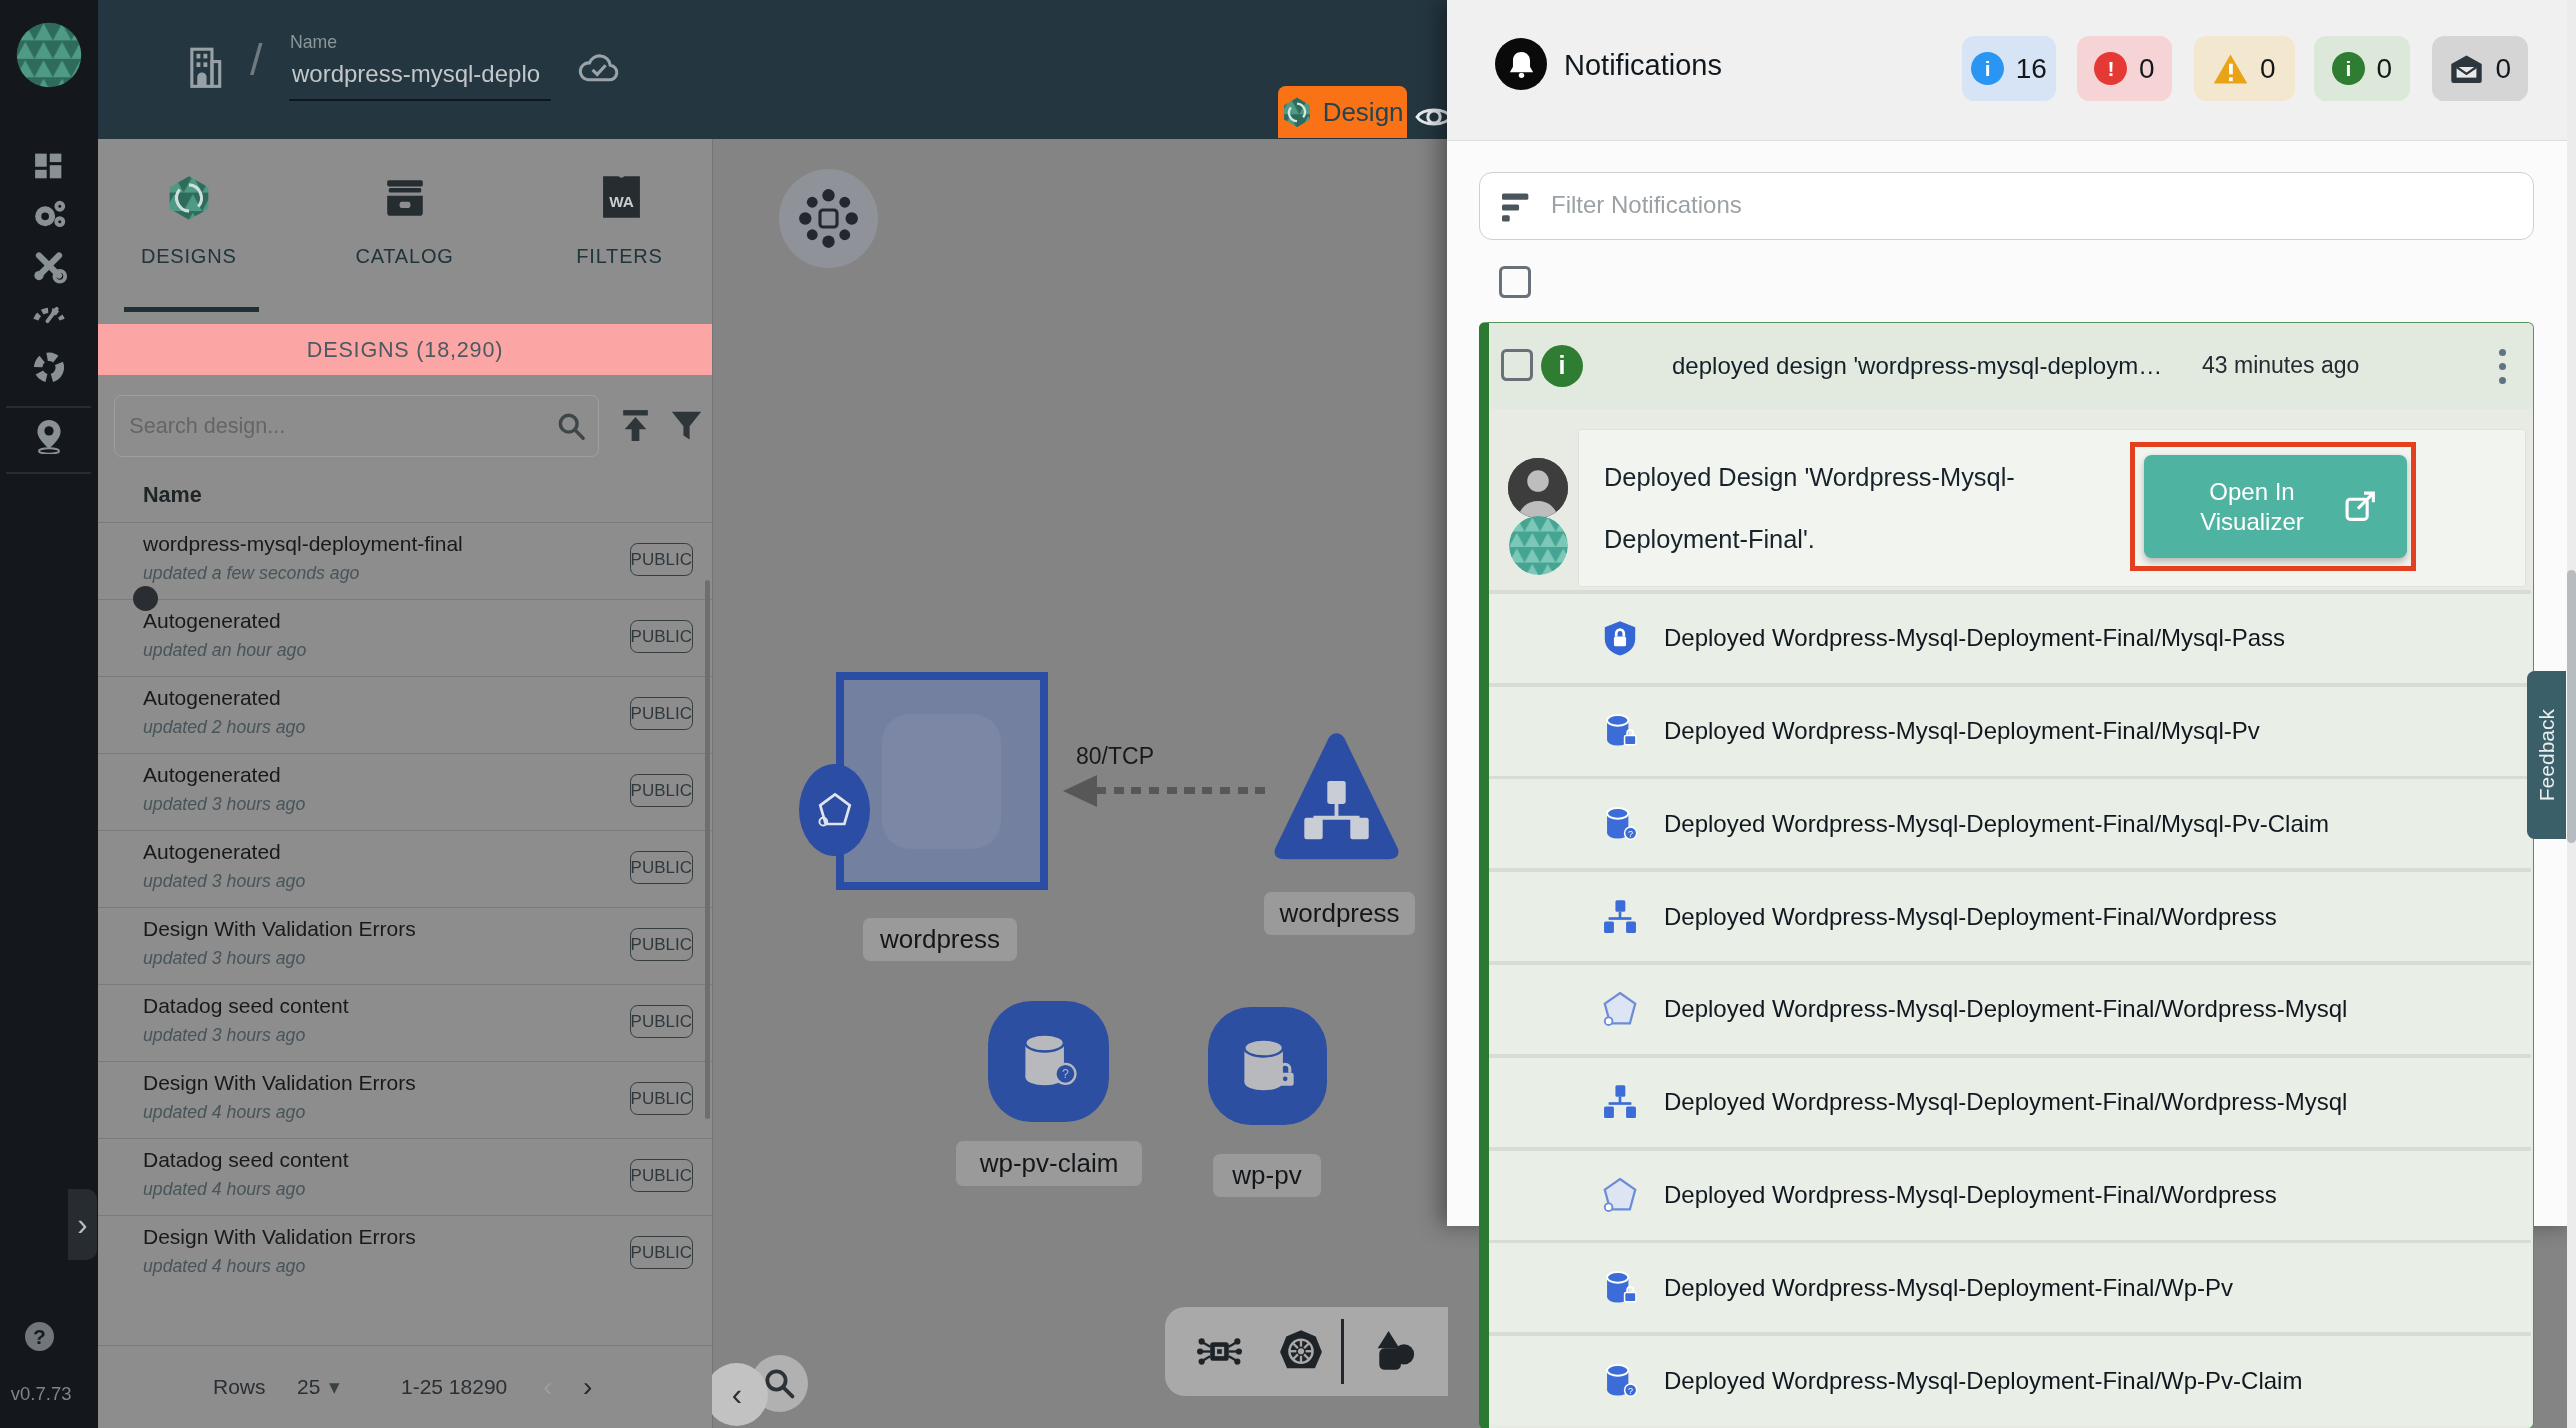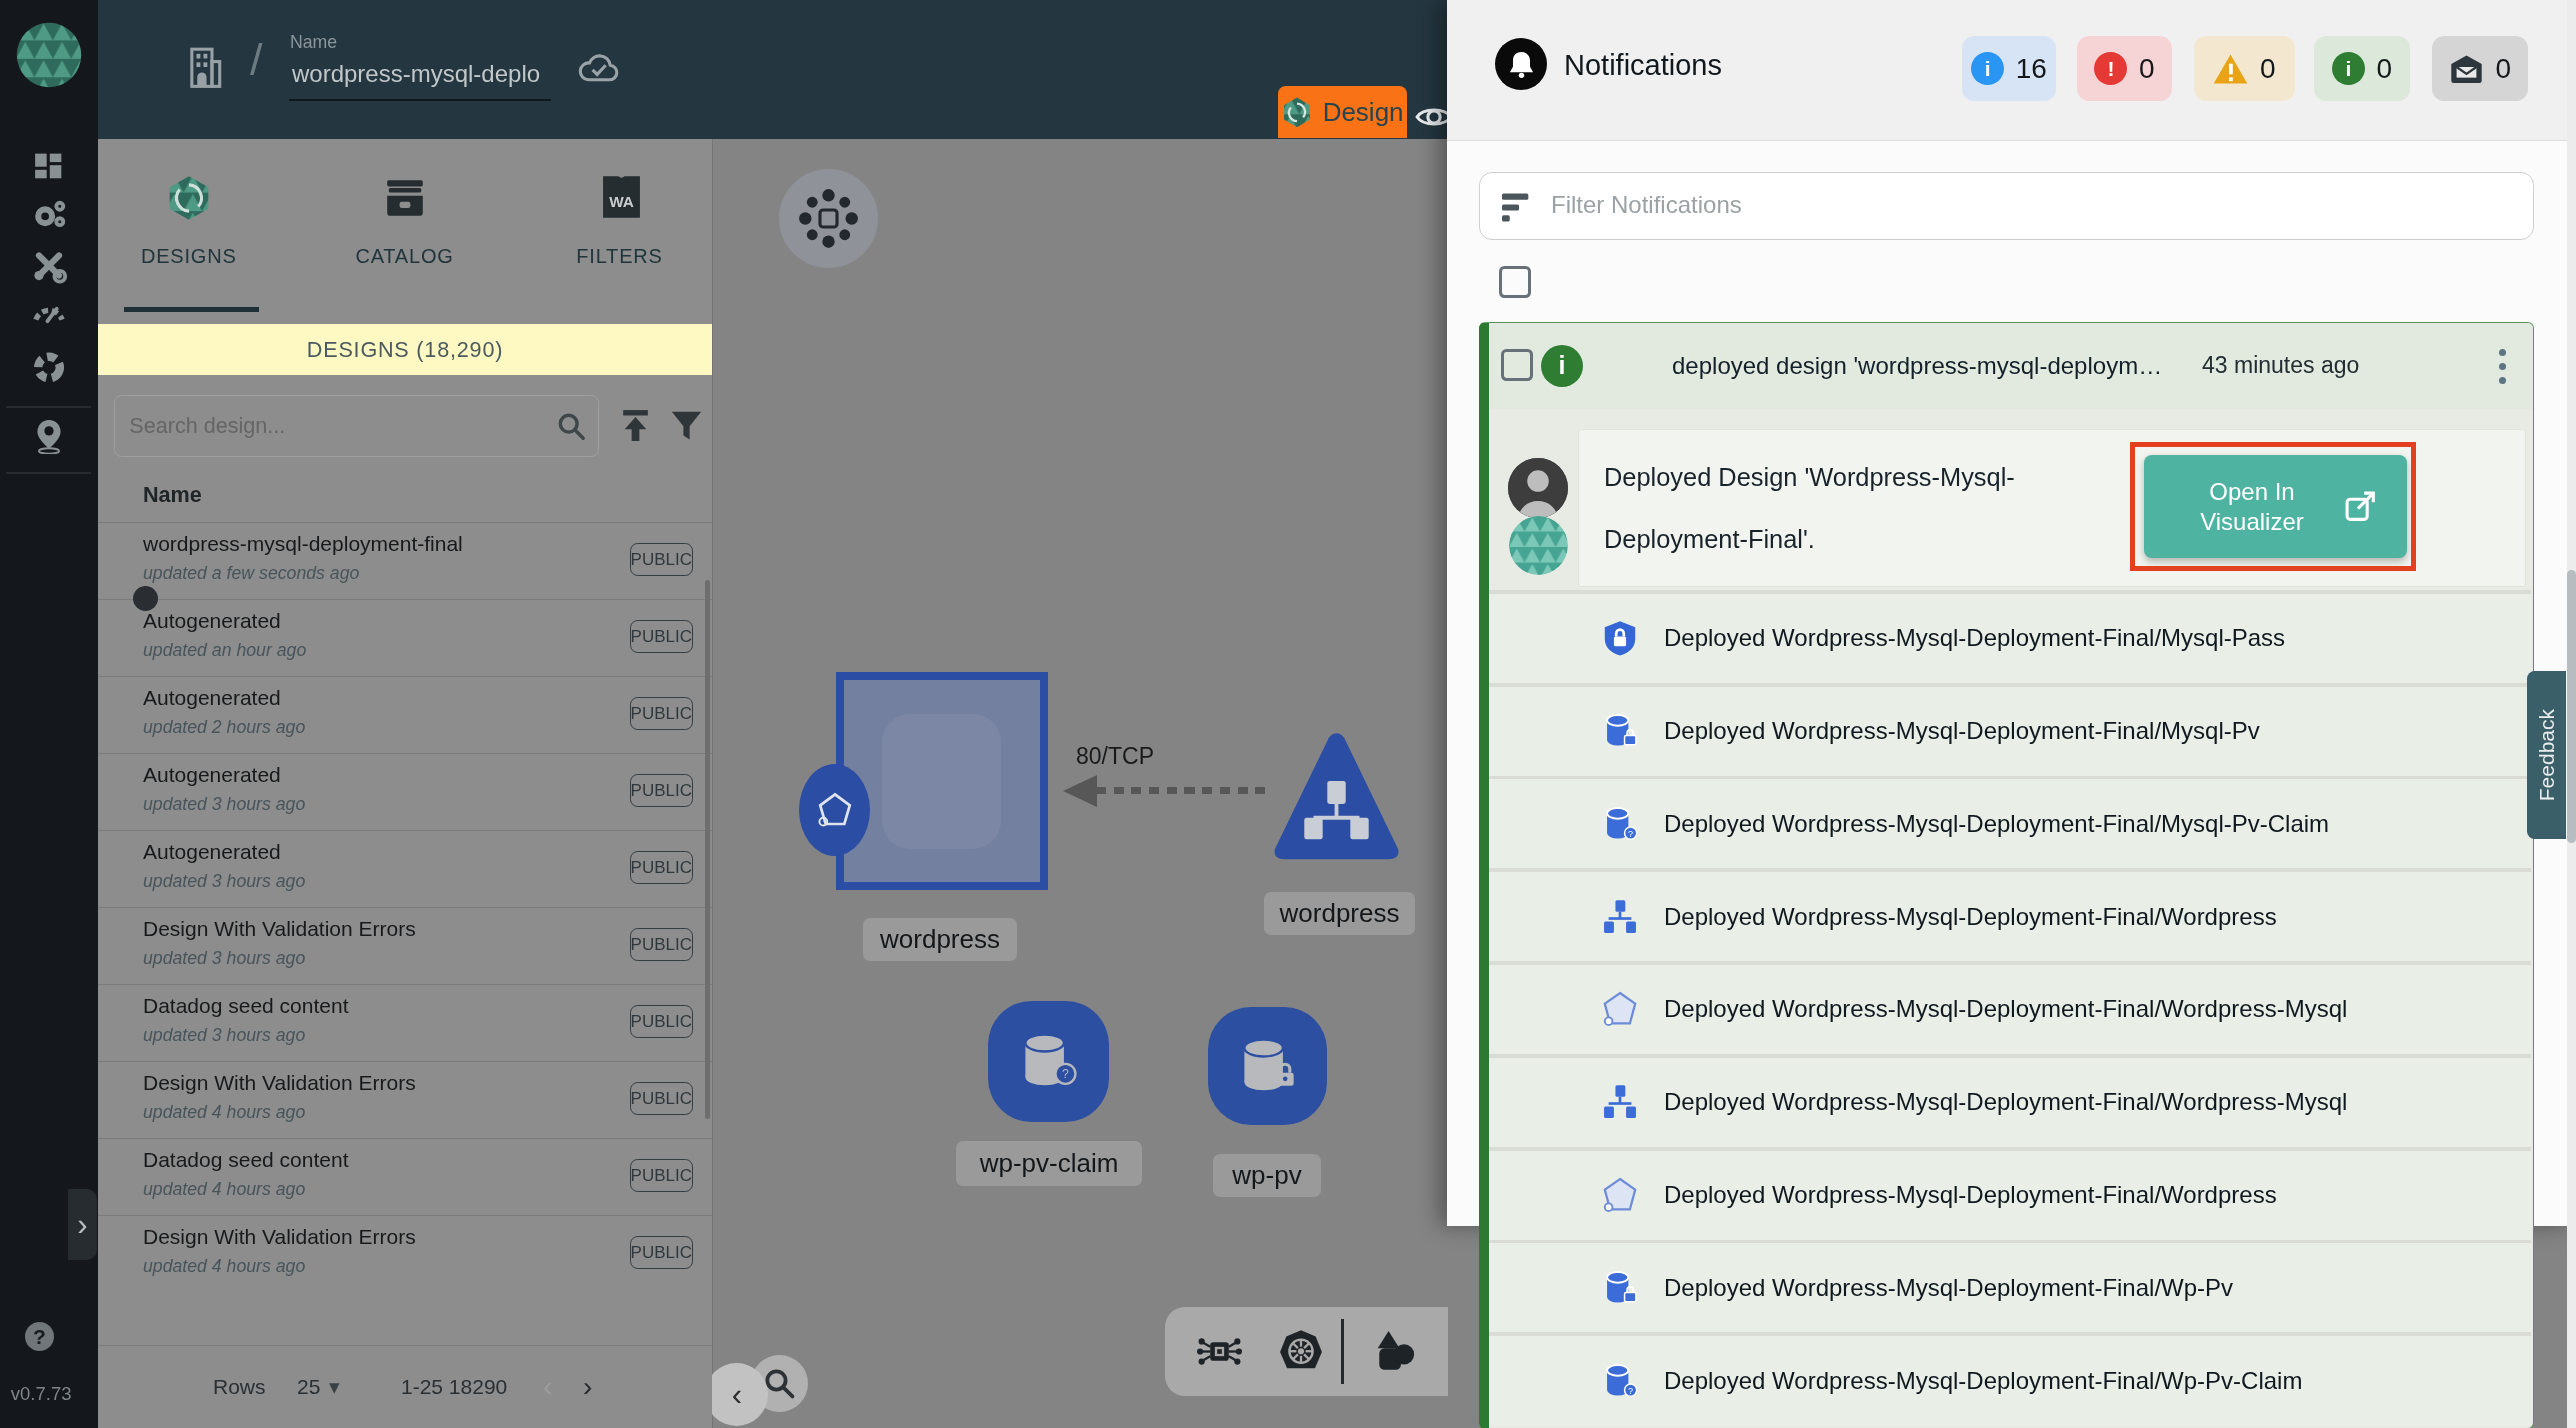--- a/index.html
+++ b/index.html
@@ -29,21 +29,21 @@
   .slash{position:absolute;left:152px;top:34px;color:#6e7c81;font-size:45px;font-weight:300;}
   .design-tab{position:absolute;left:1180px;top:86px;width:129px;height:52px;background:#f97316;
               border-radius:7.7px 7.7px 0 0;display:flex;align-items:center;justify-content:center;
               gap:9.2px;color:#26444d;font-size:26px;}
 
   
   .drawer{position:absolute;left:98px;top:139px;width:614px;height:1290px;background:#8d8d8d;z-index:10;}
   .tab{position:absolute;top:0;width:177px;height:185px;}
   .tab .lbl{position:absolute;top:106px;width:100%;text-align:center;color:#20353b;font-size:20px;letter-spacing:0.8px;}
   .tab-underline{position:absolute;left:24px;top:168px;width:135px;height:5.4px;background:#1f3137;}
-  .band{position:absolute;left:0;top:185px;width:614px;height:51px;background:#fef9c3;
+  .band{position:absolute;left:0;top:185px;width:614px;height:51px;background:#fca5a5;
         display:flex;align-items:center;justify-content:center;color:#4b5a60;font-size:21.6px;letter-spacing:0.8px;}
   .searchbox{position:absolute;left:16px;top:256px;width:483px;height:60px;border:1.5px solid #a0a0a0;
              border-radius:7.7px;}
   .searchbox input{position:absolute;left:12.3px;top:4.6px;width:416px;height:48px;background:transparent;border:none;
              outline:none;font-size:21.6px;color:#333;font-family:"Liberation Sans",sans-serif;}
   .searchbox input::placeholder{color:#656565;}
   .col-head{position:absolute;left:45px;top:343px;font-size:21.6px;font-weight:bold;color:#1f2426;}
   .rows{position:absolute;left:0;top:383px;width:614px;}
   .drow{position:relative;height:76px;border-top:0.8px solid #7a7a7a;}
   .drow .nm{position:absolute;left:45px;top:9.2px;font-size:21px;color:#17191b;}

